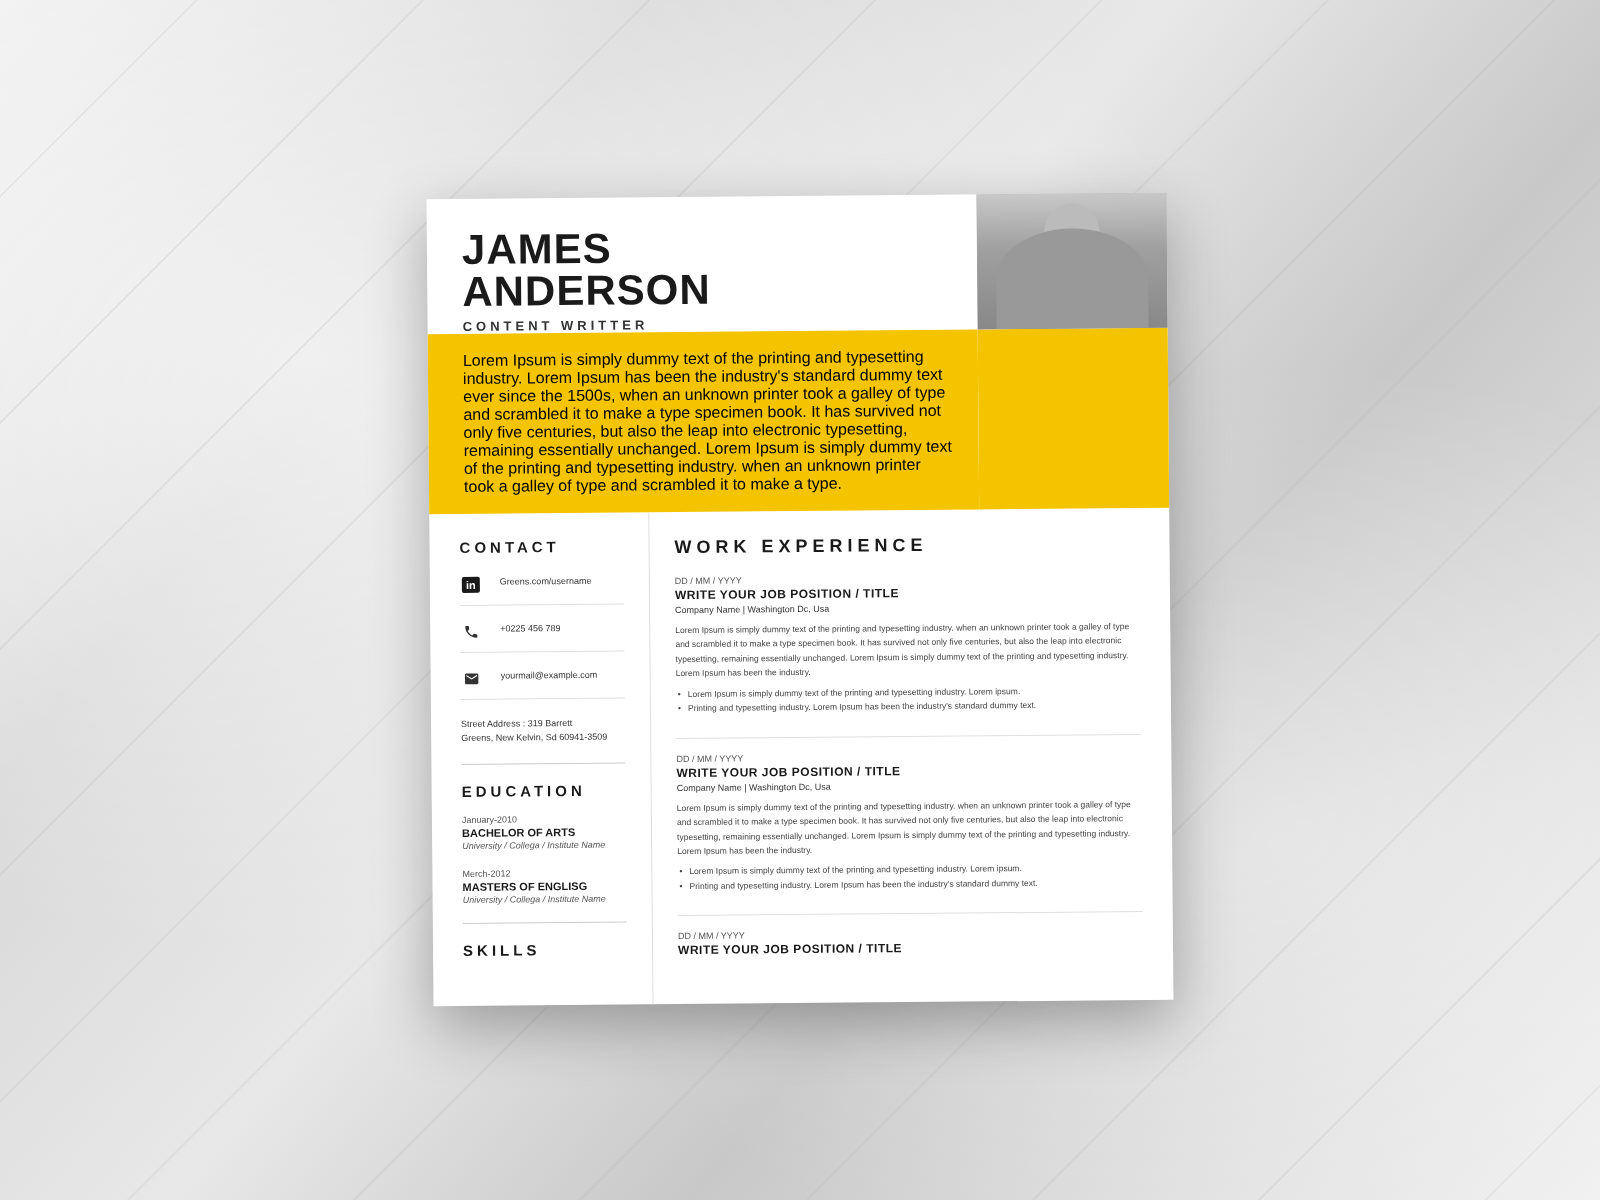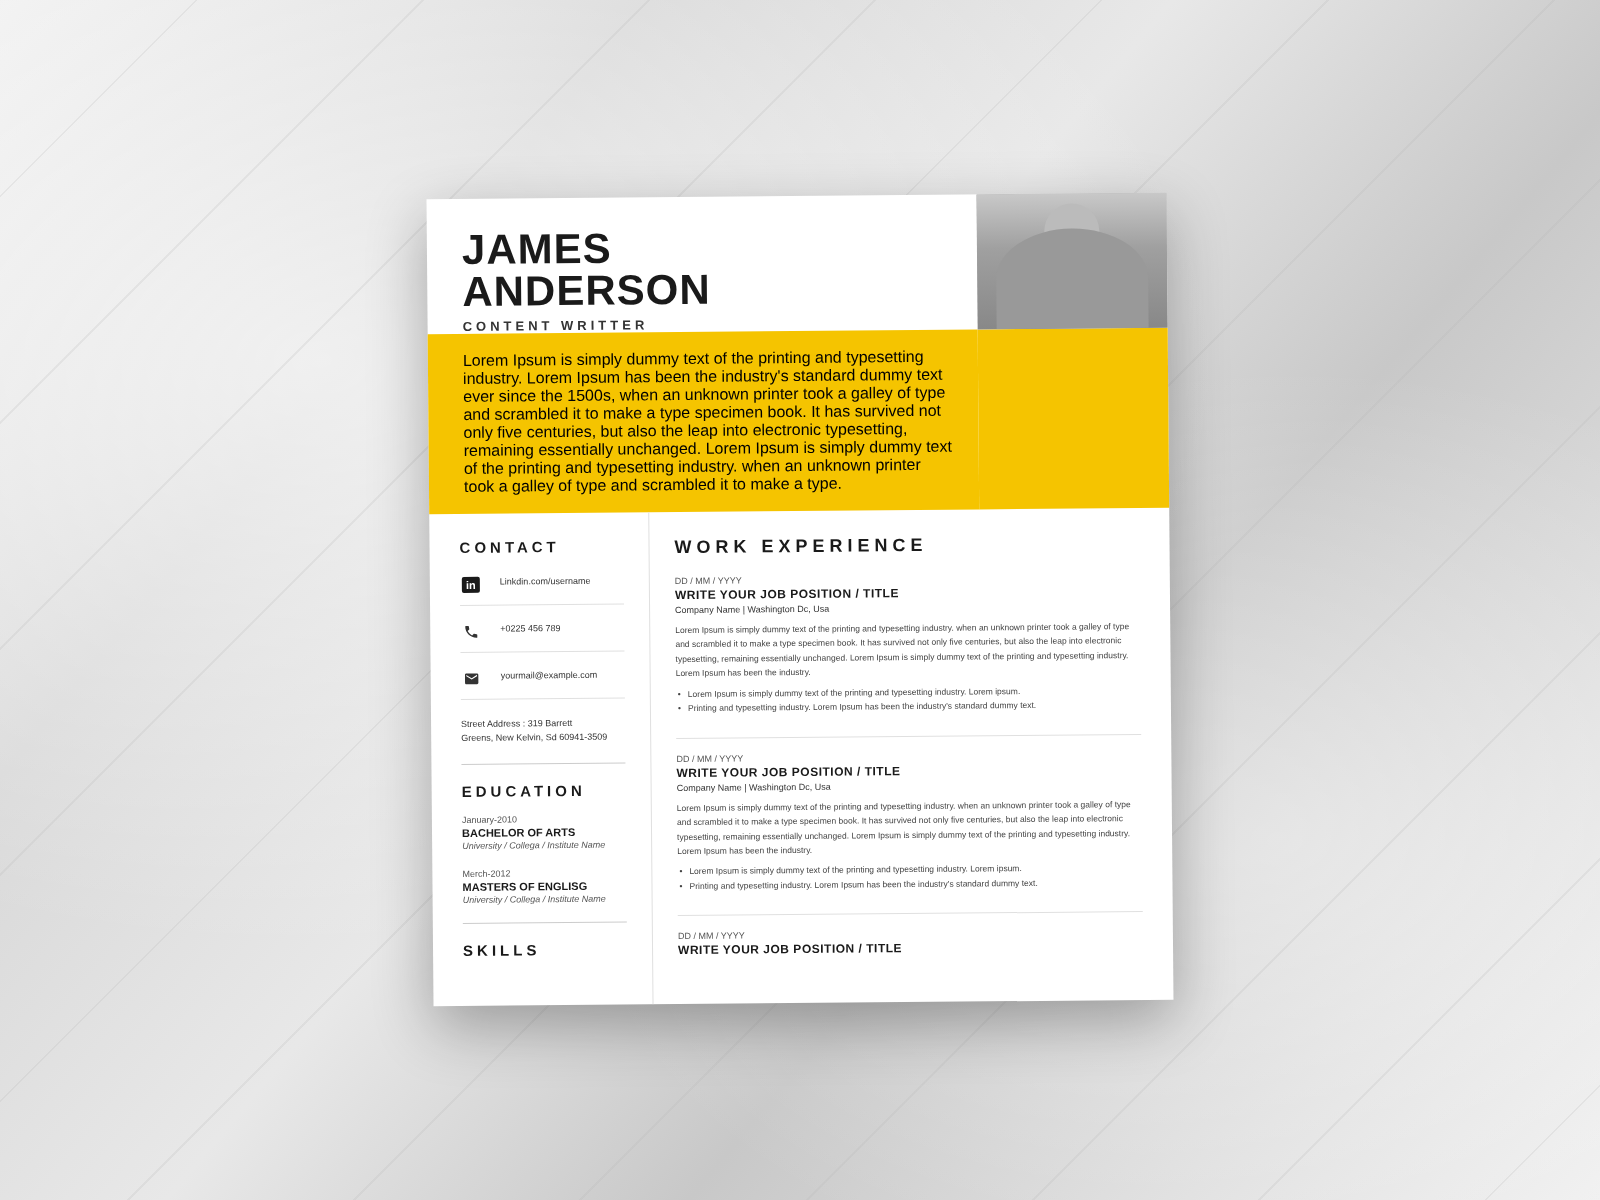--- a/index.html
+++ b/index.html
@@ -342,21 +342,21 @@
 
     <div class="left-col">
 
       <div>
         <div class="section-title">CONTACT</div>
 
         <div class="contact-item">
           <div class="contact-icon">
             <span class="linkedin-box">in</span>
           </div>
-          <span class="contact-text">Linkdin.com/username</span>
+          <span class="contact-text">Greens.com/username</span>
         </div>
 
         <div class="contact-item">
           <div class="contact-icon">
             <svg width="16" height="16" viewBox="0 0 24 24" fill="#333">
               <path d="M6.6 10.8c1.4 2.8 3.8 5.1 6.6 6.6l2.2-2.2c.3-.3.7-.4 1-.2 1.1.4 2.3.6 3.6.6.6 0 1 .4 1 1V20c0 .6-.4 1-1 1-9.4 0-17-7.6-17-17 0-.6.4-1 1-1h3.5c.6 0 1 .4 1 1 0 1.3.2 2.5.6 3.6.1.3 0 .7-.2 1L6.6 10.8z"></path>
             </svg>
           </div>
           <span class="contact-text">+0225 456 789</span>
         </div>

